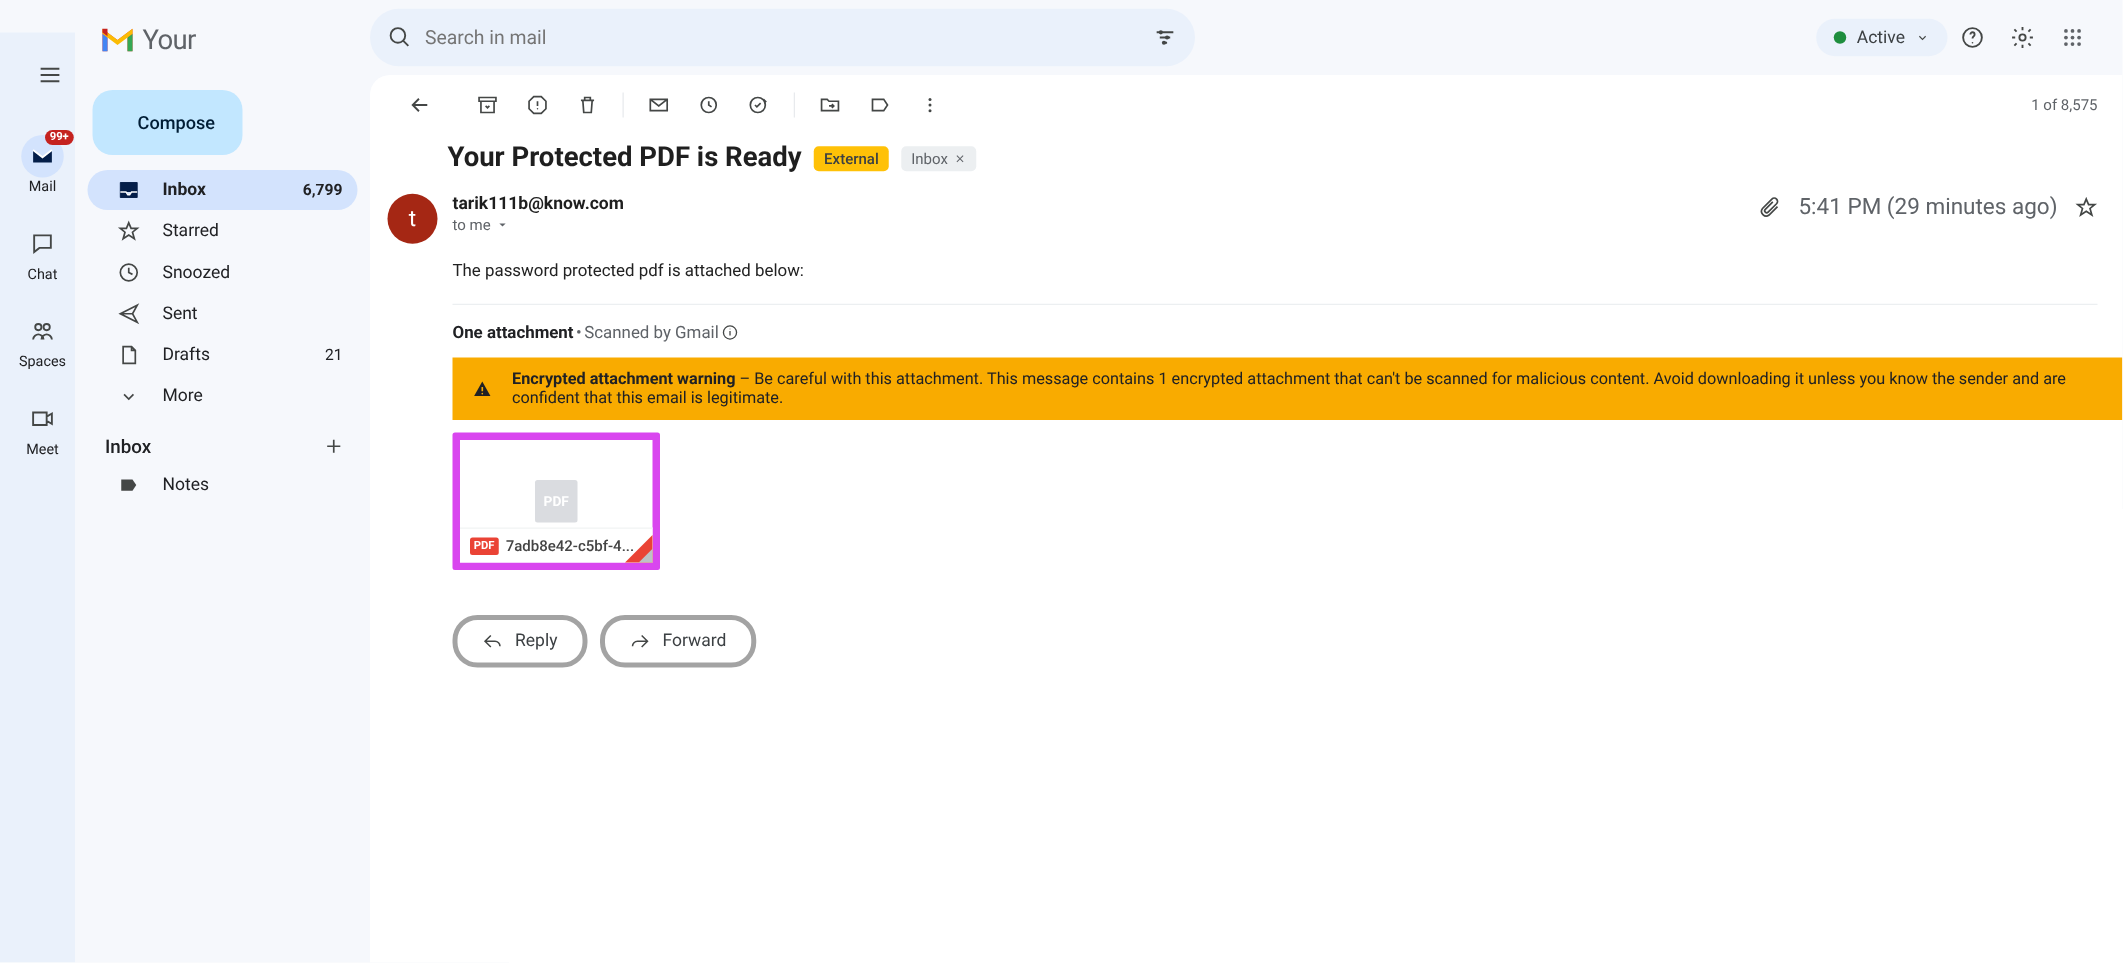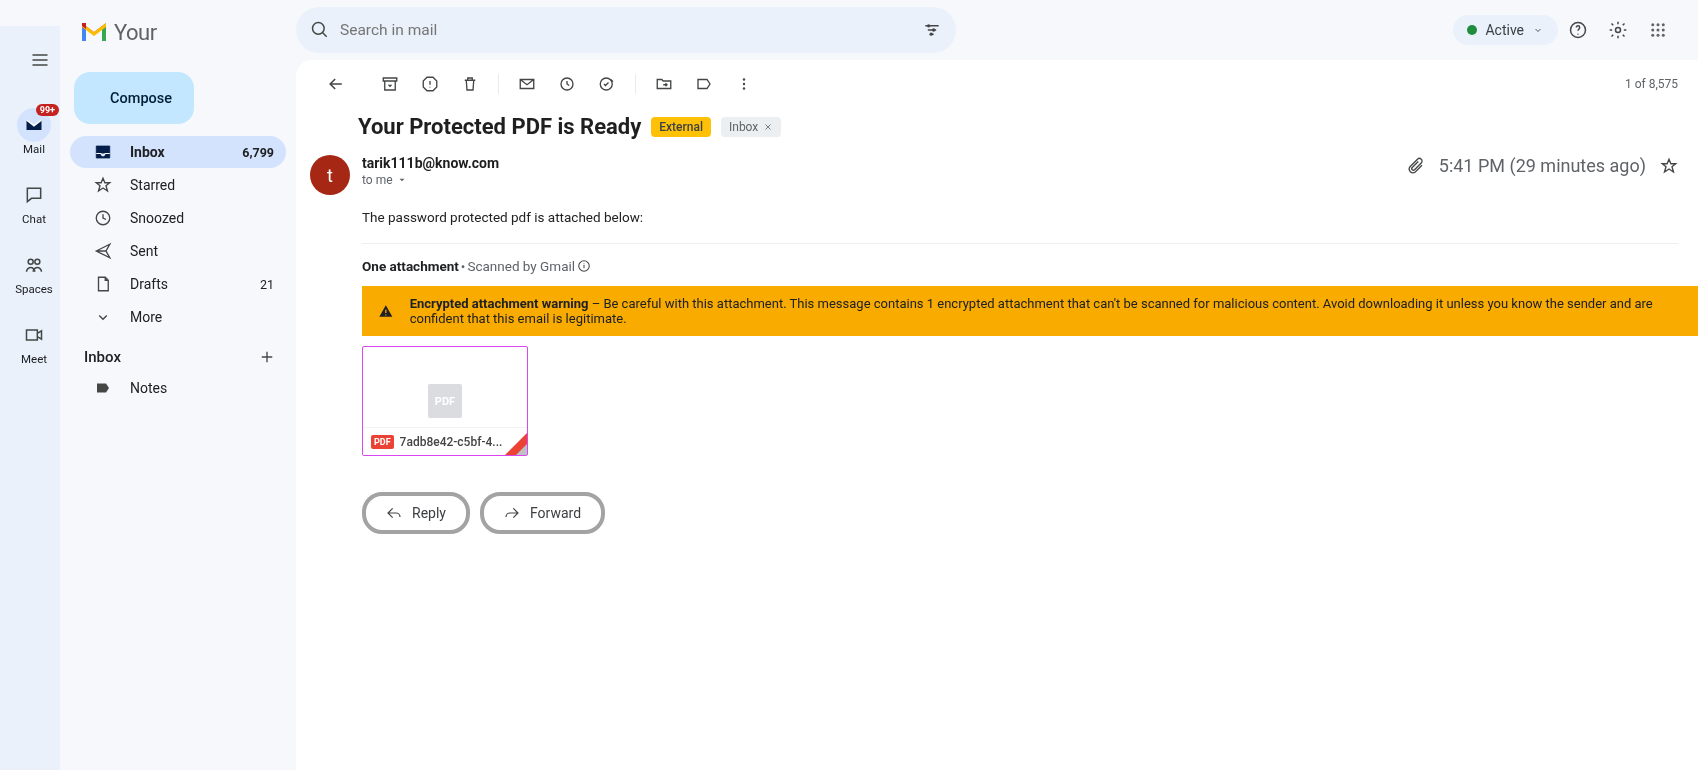--- a/index.html
+++ b/index.html
@@ -56,21 +56,21 @@
 .meta-right { margin-left: auto; display: flex; align-items: center; gap: 14px; color: #5f6368; font-size: 18px; }
 
 .body-text { padding: 10px 20px 8px 66px; font-size: 13.5px; color: #222; }
 .sep { height: 1px; background: #eceff1; margin: 10px 20px 0 66px; }
 .attach-header { padding: 14px 20px 8px 66px; font-size: 13.5px; color: #5f6368; display: flex; align-items: center; gap: 2px; }
 .attach-header b { color: #202124; font-weight: 700; }
 
 .warn-bar { margin: 4px 0 0 66px; background: #f9ab00; padding: 10px 16px; font-size: 13px; color: #202124; display: flex; gap: 16px; align-items: center; }
 .warn-title { font-weight: 700; }
 
-.attach-tile { margin: 10px 0 0 66px; width: 166px; height: 110px; border: 1px solid #d946ef; border-radius: 2px; background: #fff; position: relative; display: flex; align-items: center; justify-content: center; cursor: pointer; }
+.attach-tile { margin: 10px 0 0 66px; width: 166px; height: 110px; border: 6px solid #d946ef; border-radius: 2px; background: #fff; position: relative; display: flex; align-items: center; justify-content: center; cursor: pointer; }
 .attach-foot { position: absolute; left: 0; right: 0; bottom: 0; height: 28px; background: #fff; border-top: 1px solid #f1f3f4; display: flex; align-items: center; padding: 0 8px; gap: 6px; font-size: 12px; color: #444; font-weight: 500; }
 .pdf-badge { background: #ea4335; color: #fff; font-size: 9px; font-weight: 700; padding: 2px 3px; border-radius: 2px; }
 .pdf-placeholder { width: 34px; height: 34px; background: #dadce0; display: flex; align-items: center; justify-content: center; color: #fff; font-size: 11px; font-weight: 700; border-radius: 2px; }
 .fold-corner { position: absolute; right: 0; bottom: 0; width: 0; height: 0; border-style: solid; border-width: 0 0 22px 22px; border-color: transparent transparent #ea4335 transparent; }
 .fold-corner2 { position: absolute; right: 0; bottom: 0; width: 0; height: 0; border-style: solid; border-width: 0 0 11px 11px; border-color: transparent transparent #bdc1c6 transparent; }
 
 .actions { padding: 36px 0 0 66px; display: flex; gap: 10px; }
 .act-btn { display: inline-flex; align-items: center; gap: 10px; border: 4px solid #a3a3a3; border-radius: 20px; padding: 9px 20px; font-size: 14px; color: #3c4043; background: #fff; cursor: pointer; }
 
 svg { display: block; }

